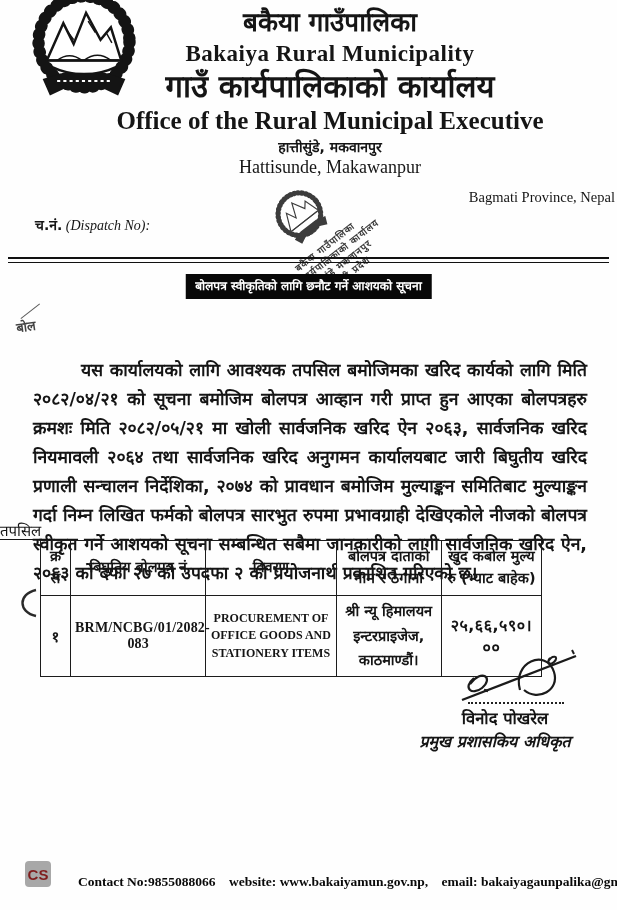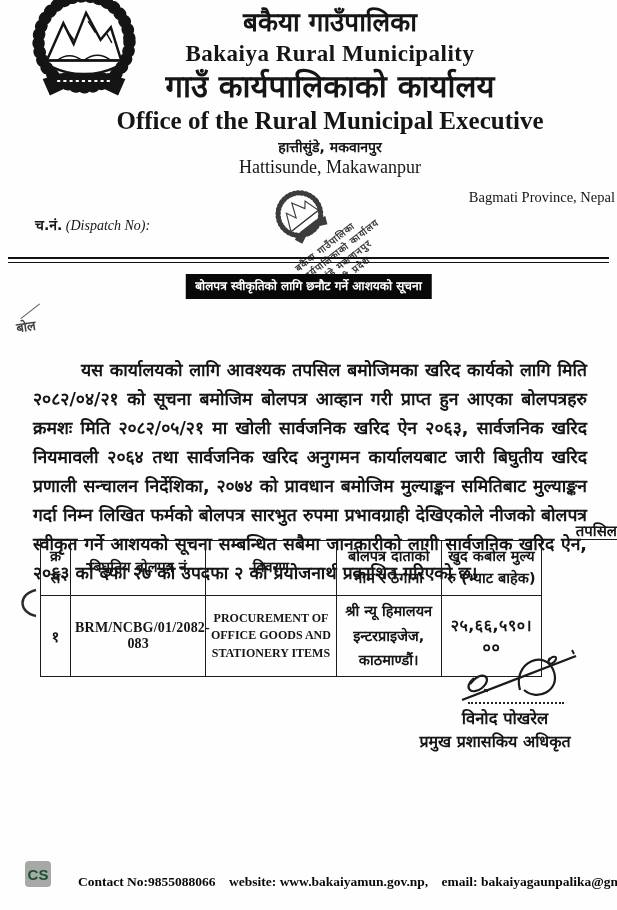--- a/index.html
+++ b/index.html
@@ -41,21 +41,21 @@
   .marginstamp{left:16px;top:316px;font-size:13px;font-weight:bold;
                transform:rotate(-8deg);opacity:.8;}
   .marginstamp .tail{display:block;border-top:1px solid #333;width:24px;
                transform:rotate(-30deg) translate(6px,-2px);}
   .dateline{left:0;top:315px;width:617px;text-align:center;
             font-size:17px;font-weight:bold;}
   .dateline span{text-decoration:underline;text-underline-offset:4px;}
   
   .body-par{left:33px;top:356px;width:554px;font-size:17.5px;line-height:29px;
             text-align:justify;text-indent:48px;font-weight:bold;}
-  .tapasil{left:0;top:520px;width:617px;text-align:right;font-size:15px;font-weight:bold;}
+  .tapasil{left:0;top:520px;width:617px;text-align:left;font-size:15px;font-weight:normal;}
   .tapasil span{text-decoration:underline;text-underline-offset:3px;}
   
   table.notice-table{left:40px;top:540px;width:502px;position:absolute;
         border-collapse:collapse;table-layout:fixed;}
   .notice-table th,.notice-table td{border:1.6px solid #1c1c1c;text-align:center;
         vertical-align:middle;padding:3px 4px;}
   .notice-table th{font-size:14.5px;font-weight:bold;height:48px;line-height:1.5;}
   .notice-table td{height:66px;}
   .c-sn{width:6%;} .c-bid{width:27%;} .c-desc{width:26%;} .c-name{width:21%;} .c-amt{width:20%;}
   .cell-sn{font-size:15px;font-weight:bold;}
@@ -63,24 +63,24 @@
   .cell-desc{font-size:12px;font-weight:bold;line-height:1.45;}
   .cell-name{font-size:14.5px;font-weight:bold;line-height:1.7;}
   .cell-amt{font-size:16px;font-weight:bold;letter-spacing:.5px;}
   .curl-mark{left:14px;top:586px;}
   
   .sig-scribble{left:440px;top:644px;width:140px;height:64px;}
   .sig-dots{left:468px;top:702px;width:96px;border-top:2px dotted #222;}
   .sig-name{left:400px;top:706px;width:210px;text-align:center;
             font-size:16.5px;font-weight:bold;}
   .sig-desg{left:380px;top:730px;width:230px;text-align:center;
-            font-size:16px;font-weight:bold;}
+            font-size:16px;font-weight:bold;font-style:italic;}
   
   .cs-badge{left:25px;top:861px;width:26px;height:26px;background:#a8a8a8;
-            border-radius:4px;color:#14532d;font-family:"Liberation Sans",sans-serif;
+            border-radius:4px;color:#7f1d1d;font-family:"Liberation Sans",sans-serif;
             font-weight:bold;font-size:15px;display:flex;align-items:center;
             justify-content:center;}
   .cs-text{left:58px;top:856px;font-family:"Liberation Sans",sans-serif;
            font-size:27px;color:#bfbfbf;letter-spacing:1px;white-space:nowrap;}
   .footer-line{left:78px;top:874px;font-size:13.5px;font-weight:bold;
                white-space:nowrap;color:#090909;}
   .footer-line .gap{display:inline-block;width:10px;}
   .footer-url{margin-top:32px;}
 </style>
 </head>

